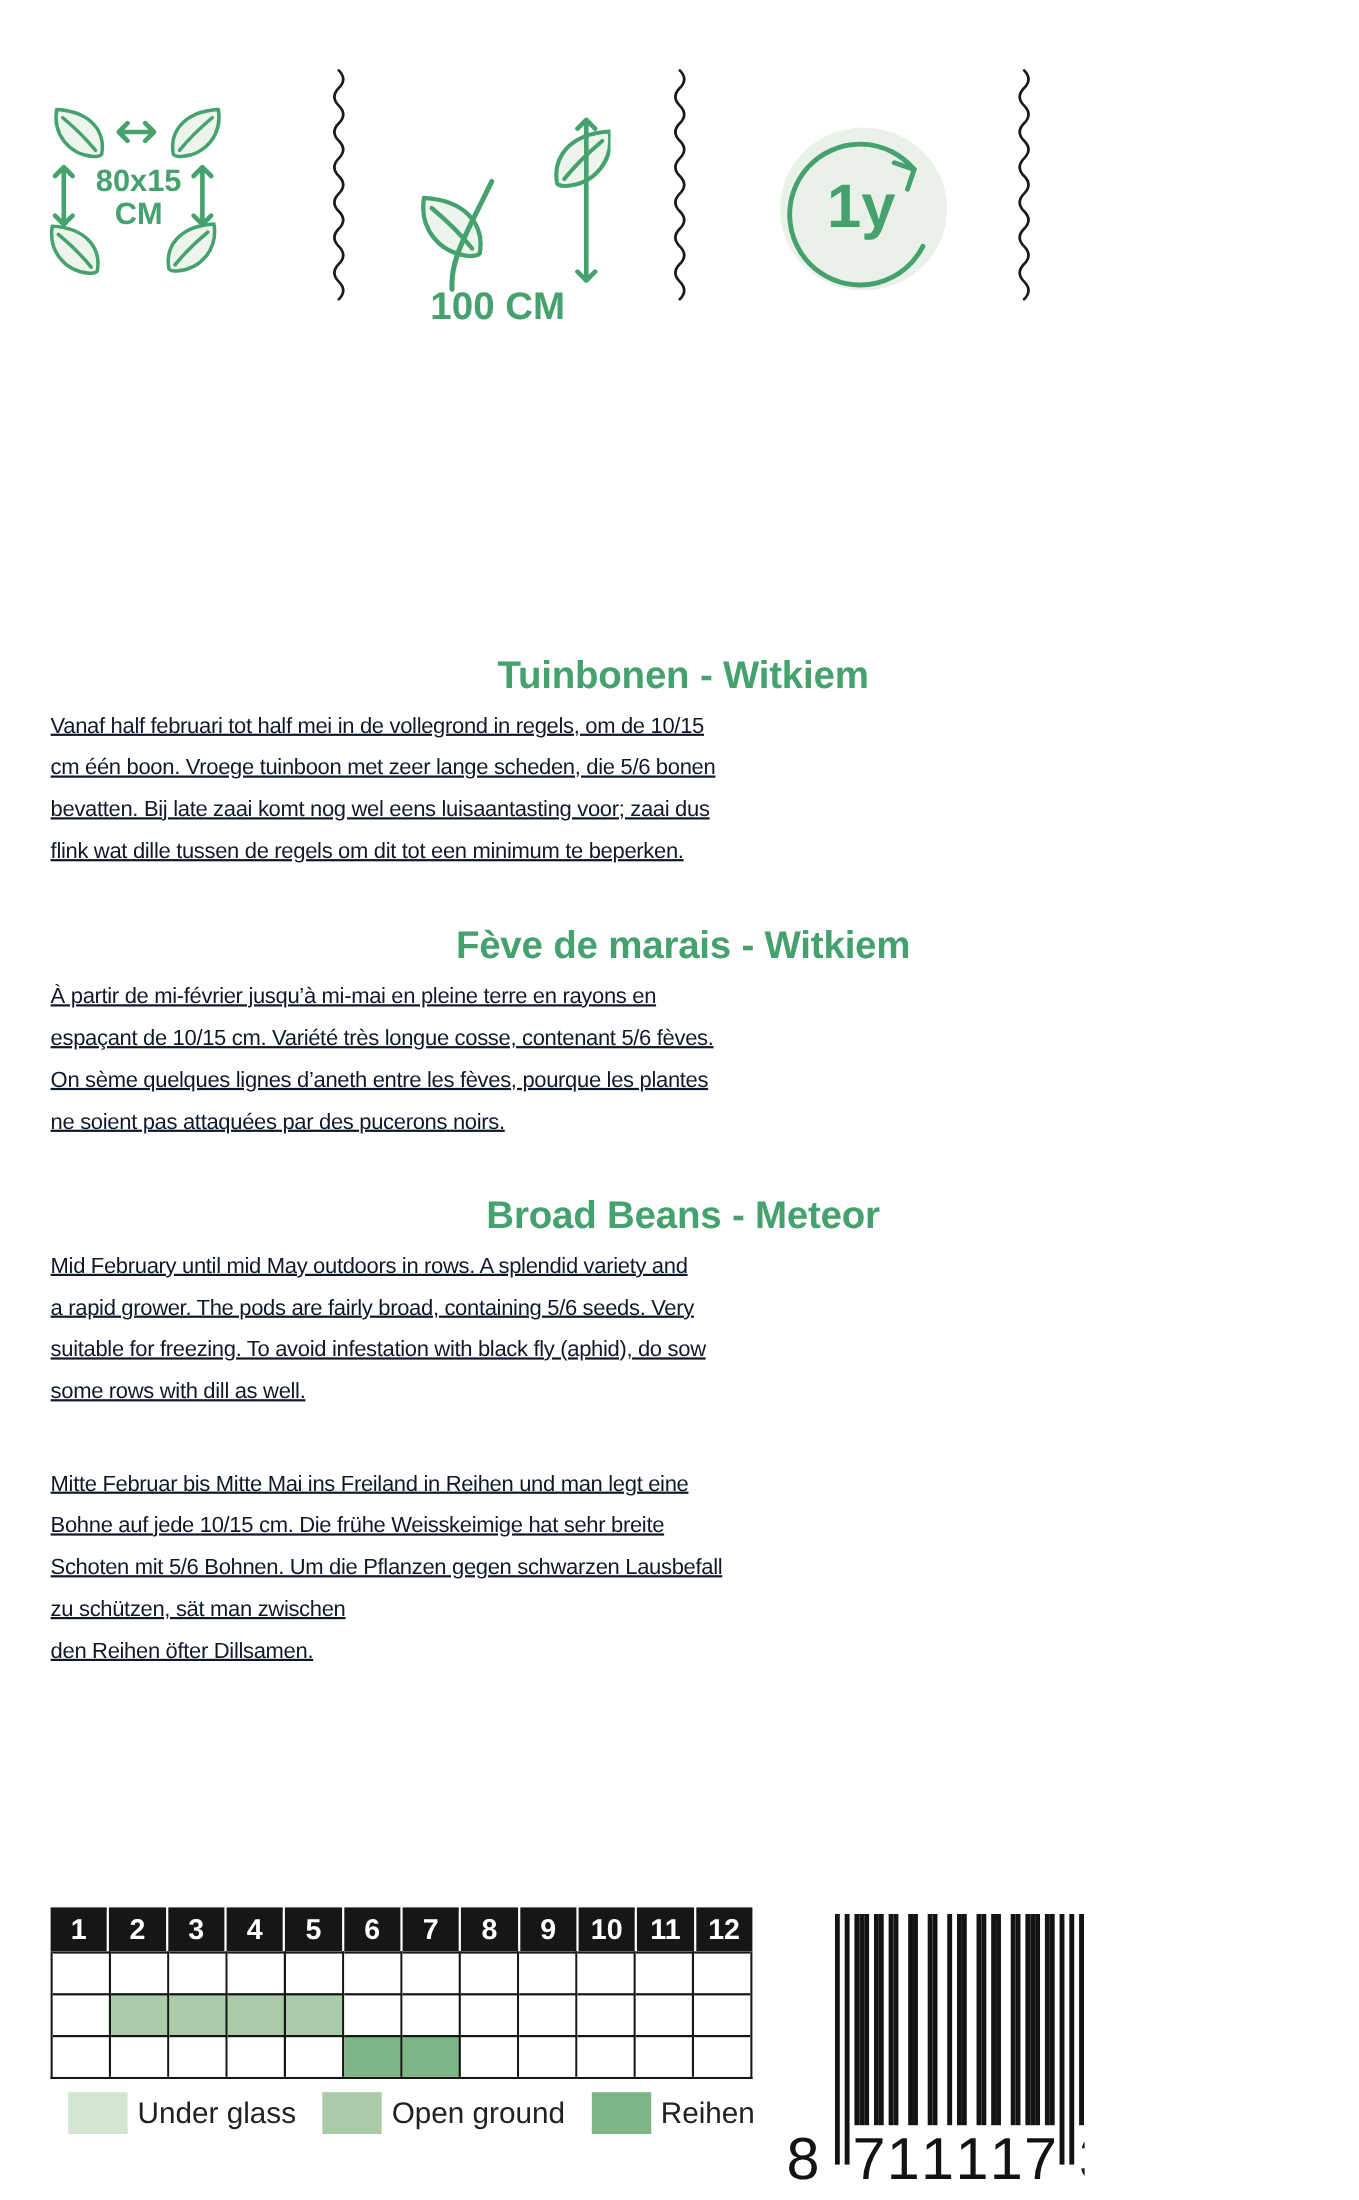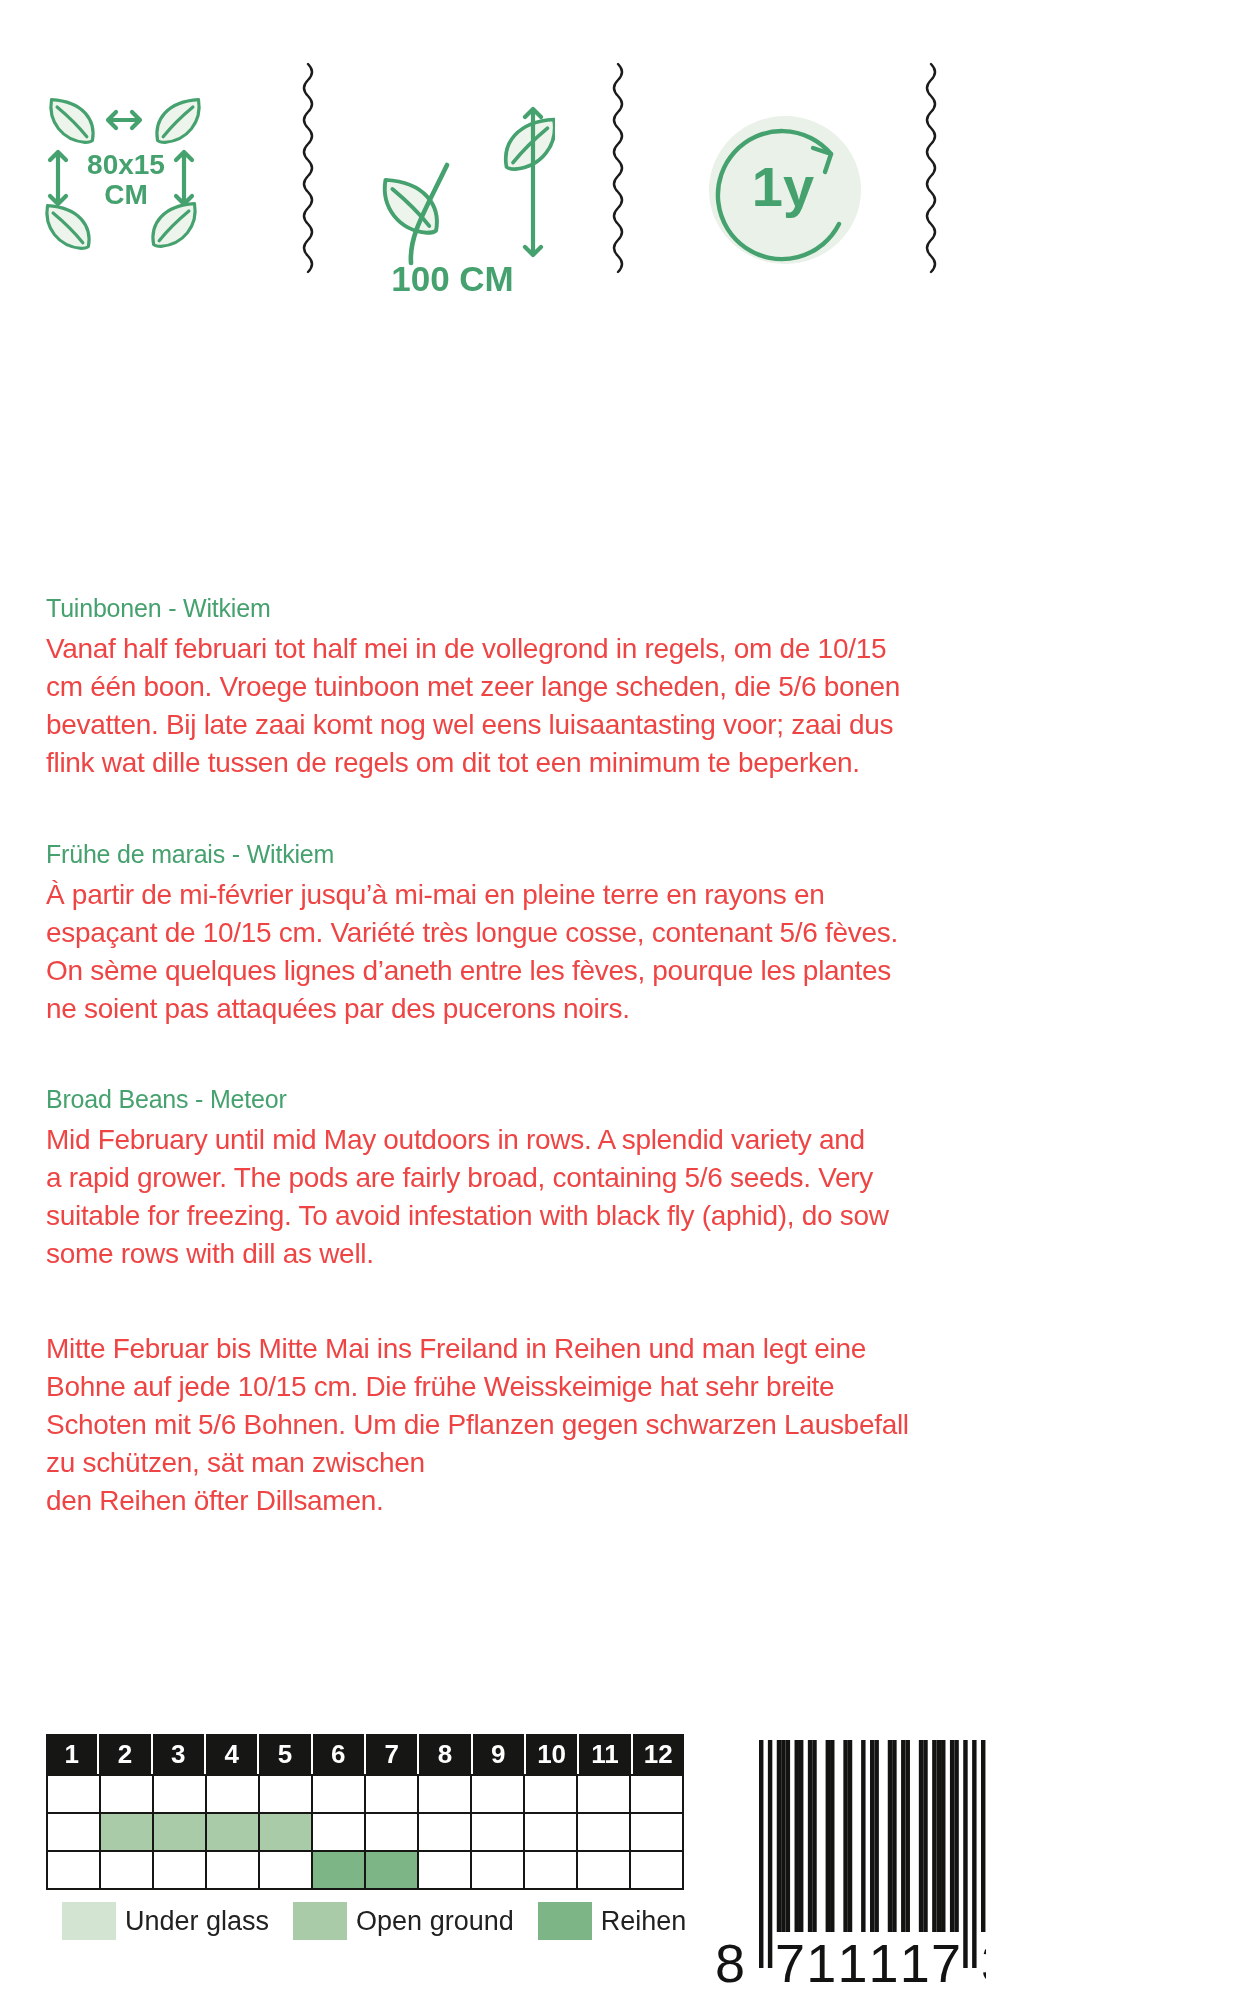--- a/index.html
+++ b/index.html
@@ -13,22 +13,22 @@
 
   
   .banner{position:absolute;left:42px;top:452px;width:948px;height:104px;background:#e9efe8;
           border-radius:0 52px 52px 0;}
   .banner h1{margin:0;position:absolute;left:20px;top:10px;font-family:"DejaVu Sans",sans-serif;
              font-weight:400;font-size:46px;color:#1b1b19;letter-spacing:5px;word-spacing:16px;
              transform:scale(0.72,1.45);transform-origin:0 0;white-space:nowrap;}
 
   
   .section{position:absolute;left:46px;width:1150px;}
-  .section h2{margin:0 0 7px 0;font-size:25px;font-weight:normal;color:#45a16e;letter-spacing:-0.2px;}
-  .section p{margin:0;font-size:28px;line-height:38px;letter-spacing:-0.3px;color:#ef4444;white-space:pre-line;}
+  .section h2{margin:0 0 7px 0;font-size:35px;font-weight:bold;color:#45a16e;letter-spacing:-0.2px;text-align:center;}
+  .section p{margin:0;font-size:20px;line-height:38px;letter-spacing:-0.3px;color:#0f172a;white-space:pre-line;text-decoration:underline;}
 
   
   #calendar{position:absolute;left:46px;top:1734px;width:638px;}
   .cal-head{display:flex;gap:2px;}
   .cal-head .hd{flex:1;height:40px;background:#161615;color:#ffffff;font-weight:bold;font-size:26px;
                 display:flex;align-items:center;justify-content:center;}
   .cal-body{border:2px solid #161615;border-top:0;}
   .cal-row{display:flex;}
   .cal-cell{flex:1;height:36px;border-top:2px solid #161615;border-right:2px solid #161615;}
   .cal-row .cal-cell:last-child{border-right:0;}
@@ -137,21 +137,21 @@
   </svg>
 
   <div class="section" style="top:594px">
     <h2>Tuinbonen - Witkiem</h2>
     <p>Vanaf half februari tot half mei in de vollegrond in regels, om de 10/15
 cm één boon. Vroege tuinboon met zeer lange scheden, die 5/6 bonen
 bevatten. Bij late zaai komt nog wel eens luisaantasting voor; zaai dus
 flink wat dille tussen de regels om dit tot een minimum te beperken.</p>
   </div>
   <div class="section" style="top:840px">
-    <h2>Frühe de marais - Witkiem</h2>
+    <h2>Fève de marais - Witkiem</h2>
     <p>À partir de mi-février jusqu’à mi-mai en pleine terre en rayons en
 espaçant de 10/15 cm. Variété très longue cosse, contenant 5/6 fèves.
 On sème quelques lignes d’aneth entre les fèves, pourque les plantes
 ne soient pas attaquées par des pucerons noirs.</p>
   </div>
   <div class="section" style="top:1085px">
     <h2>Broad Beans - Meteor</h2>
     <p>Mid February until mid May outdoors in rows. A splendid variety and
 a rapid grower. The pods are fairly broad, containing 5/6 seeds. Very
 suitable for freezing. To avoid infestation with black fly (aphid), do sow

